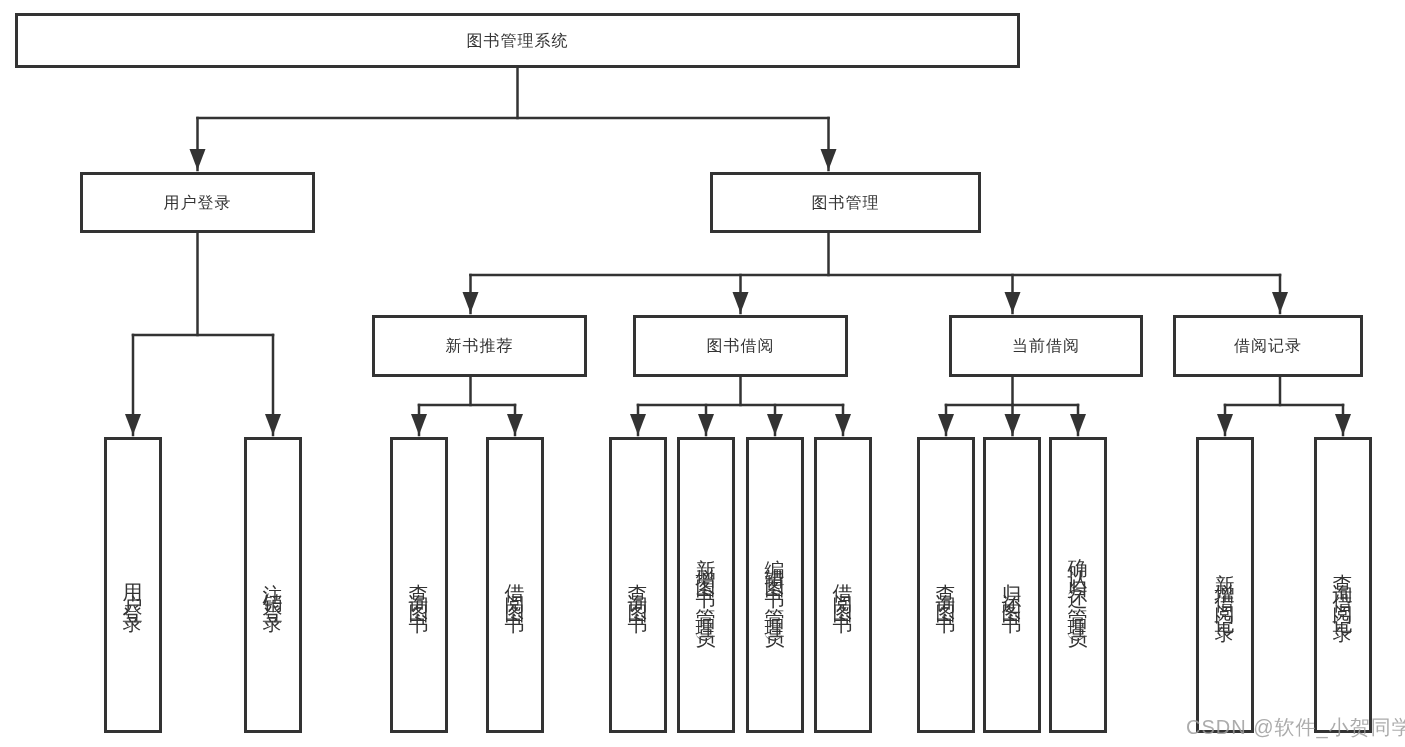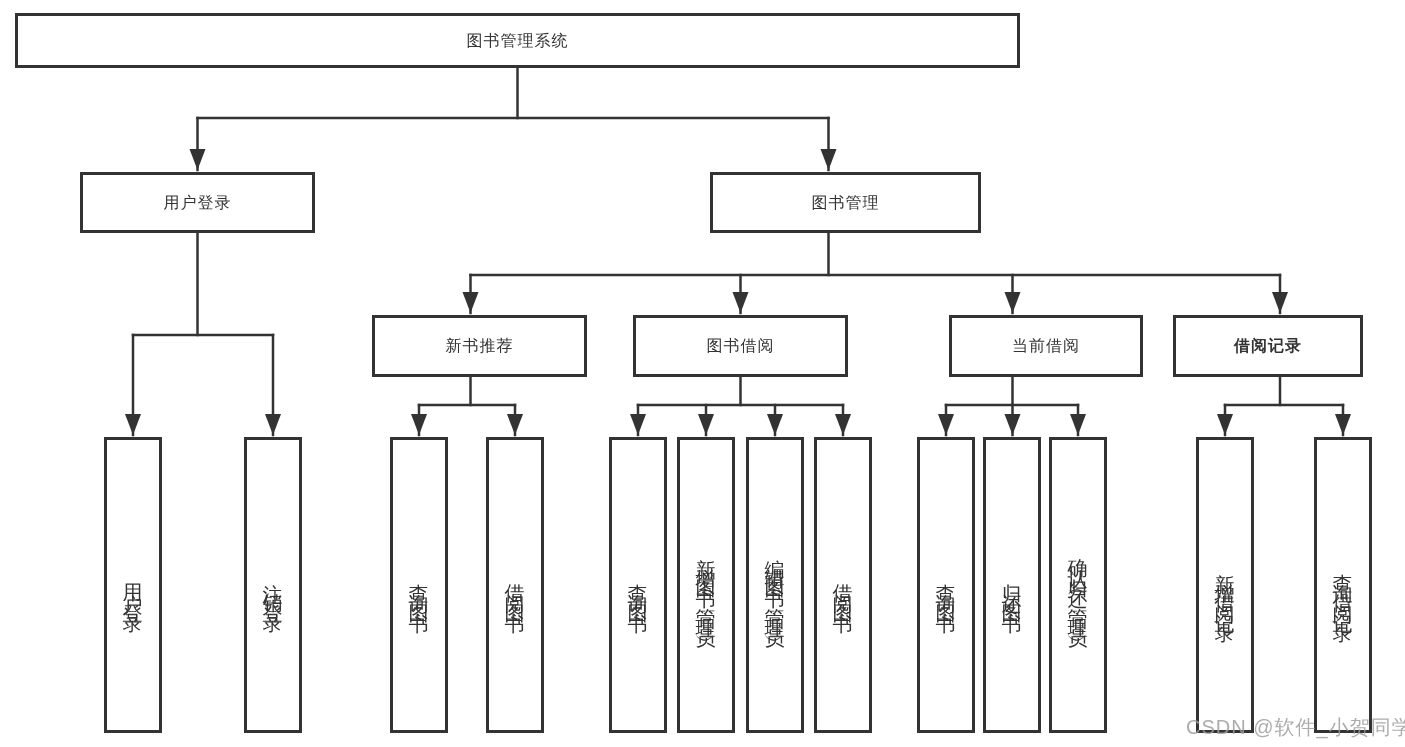--- a/index.html
+++ b/index.html
@@ -47,21 +47,21 @@
   }
   
   .root   { left: 15px;   top: 13px;  width: 1005px; height: 55px; }
   .lvl2   { top: 172px; height: 61px; }
   .b-ul   { left: 80px;  width: 235px; }
   .b-bm   { left: 710px; width: 271px; }
   .lvl3   { top: 315px; height: 62px; }
   .b-nbr  { left: 372px;  width: 215px; }
   .b-bb   { left: 633px;  width: 215px; }
   .b-cb   { left: 905px;  width: 194px; margin-left: 44px; }
-  .b-br   { left: 1173px; width: 190px; font-weight: bold; }
+  .b-br   { left: 1173px; width: 190px; }
   .leaf   { top: 437px; height: 296px; width: 58px; }
   .lf-ul0 { left: 104px; }  .lf-ul1 { left: 244px; }
   .lf-nb0 { left: 390px; }  .lf-nb1 { left: 486px; }
   .lf-bb0 { left: 609px; }  .lf-bb1 { left: 677px; }
   .lf-bb2 { left: 746px; }  .lf-bb3 { left: 814px; }
   .lf-cb0 { left: 917px; }  .lf-cb1 { left: 983px; }  .lf-cb2 { left: 1049px; }
   .lf-br0 { left: 1196px; } .lf-br1 { left: 1314px; }
   #watermark {
     position: absolute;
     left: 1186px;

